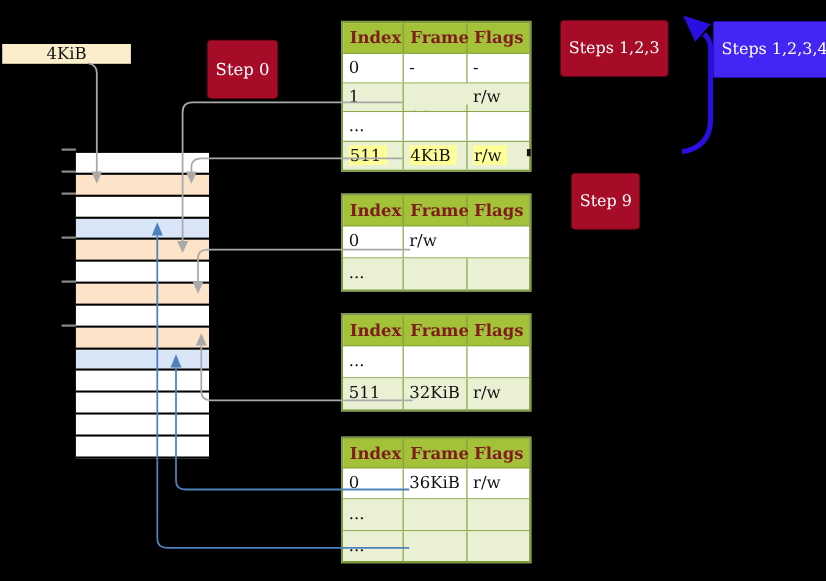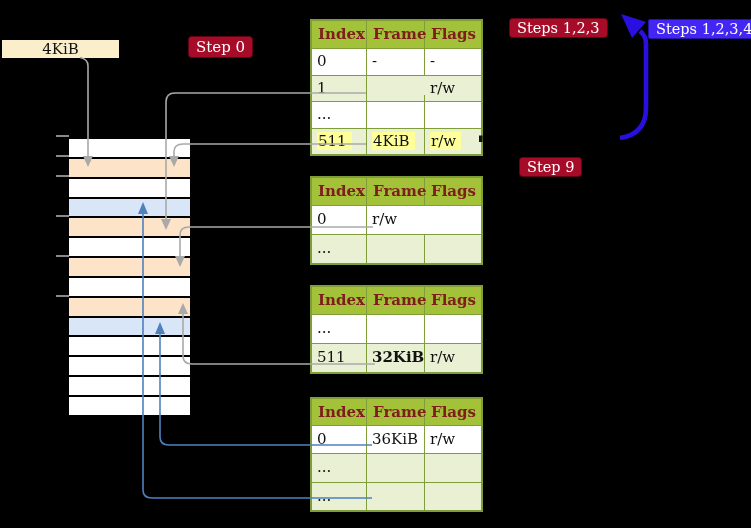--- a/index.html
+++ b/index.html
@@ -38,21 +38,21 @@
   .pt-hcell{box-sizing:border-box;padding-left:6px;color:#7f1d1d;font-weight:bold;font-size:15px;border-right:1px solid var(--table-border);}
   .pt-hcell:last-child{border-right:none;}
   .pt-row{display:flex;background:var(--table-row-bg);border-bottom:1px solid var(--table-border);}
   .pt-row:last-child{border-bottom:none;}
   .pt-row.alt{background:var(--table-row-alt-bg);}
   .pt-cell{box-sizing:border-box;padding-left:5px;color:#111;font-size:15px;border-right:1px solid var(--table-border);white-space:nowrap;overflow:hidden;}
   .pt-cell:last-child{border-right:none;}
   .c1{width:55px;}.c2{width:58px;}.c3{width:56px;}
   .hl{background:var(--highlight-bg);padding:0 5px 0 1px;}
   
-  .badge{position:absolute;color:#fff;font-size:14.5px;padding:1px 7px;white-space:nowrap;}
+  .badge{position:absolute;color:#fff;font-size:14.5px;padding:17px 7px;white-space:nowrap;}
   .badge.red{background:var(--badge-red-bg);border:1px solid rgba(40,0,8,0.55);border-radius:4px;}
   .badge.blue{background:var(--badge-blue-bg);border:1px solid rgba(20,8,120,0.6);border-radius:2px;}
   #badge-step0{left:188px;top:36px;font-size:15px;}
   #badge-steps123{left:509px;top:18px;}
   #badge-steps1234{left:648px;top:19px;}
   #badge-step4{left:519px;top:157px;}
   #page-size-label{
     position:absolute;left:2px;top:40px;width:117px;height:18px;
     background:var(--label-bg);color:#111;font-size:15px;text-align:center;line-height:18px;
   }
@@ -145,21 +145,21 @@
           <div class="pt-hcell c2" style="line-height: 27px;">Frame</div>
           <div class="pt-hcell c3" style="line-height: 27px;">Flags</div>
         </div>
         <div class="pt-row" style="height: 28px;">
           <div class="pt-cell c1" style="line-height: 27px;">...</div>
           <div class="pt-cell c2" style="line-height: 27px;"></div>
           <div class="pt-cell c3" style="line-height: 27px;"></div>
         </div>
         <div class="pt-row alt" style="height: 28px;">
           <div class="pt-cell c1" style="line-height: 27px;">511</div>
-          <div class="pt-cell c2" style="line-height: 27px; font-weight: bold;">32KiB</div>
+          <div class="pt-cell c2" style="line-height: 27px;">32KiB</div>
           <div class="pt-cell c3" style="line-height: 27px;">r/w</div>
         </div>
       </div>
       <div class="pt" style="left: 310px; top: 397px;">
         <div class="pt-head" style="height: 26px;">
           <div class="pt-hcell c1" style="line-height: 26px;">Index</div>
           <div class="pt-hcell c2" style="line-height: 26px;">Frame</div>
           <div class="pt-hcell c3" style="line-height: 26px;">Flags</div>
         </div>
         <div class="pt-row" style="height: 27.3px;">

